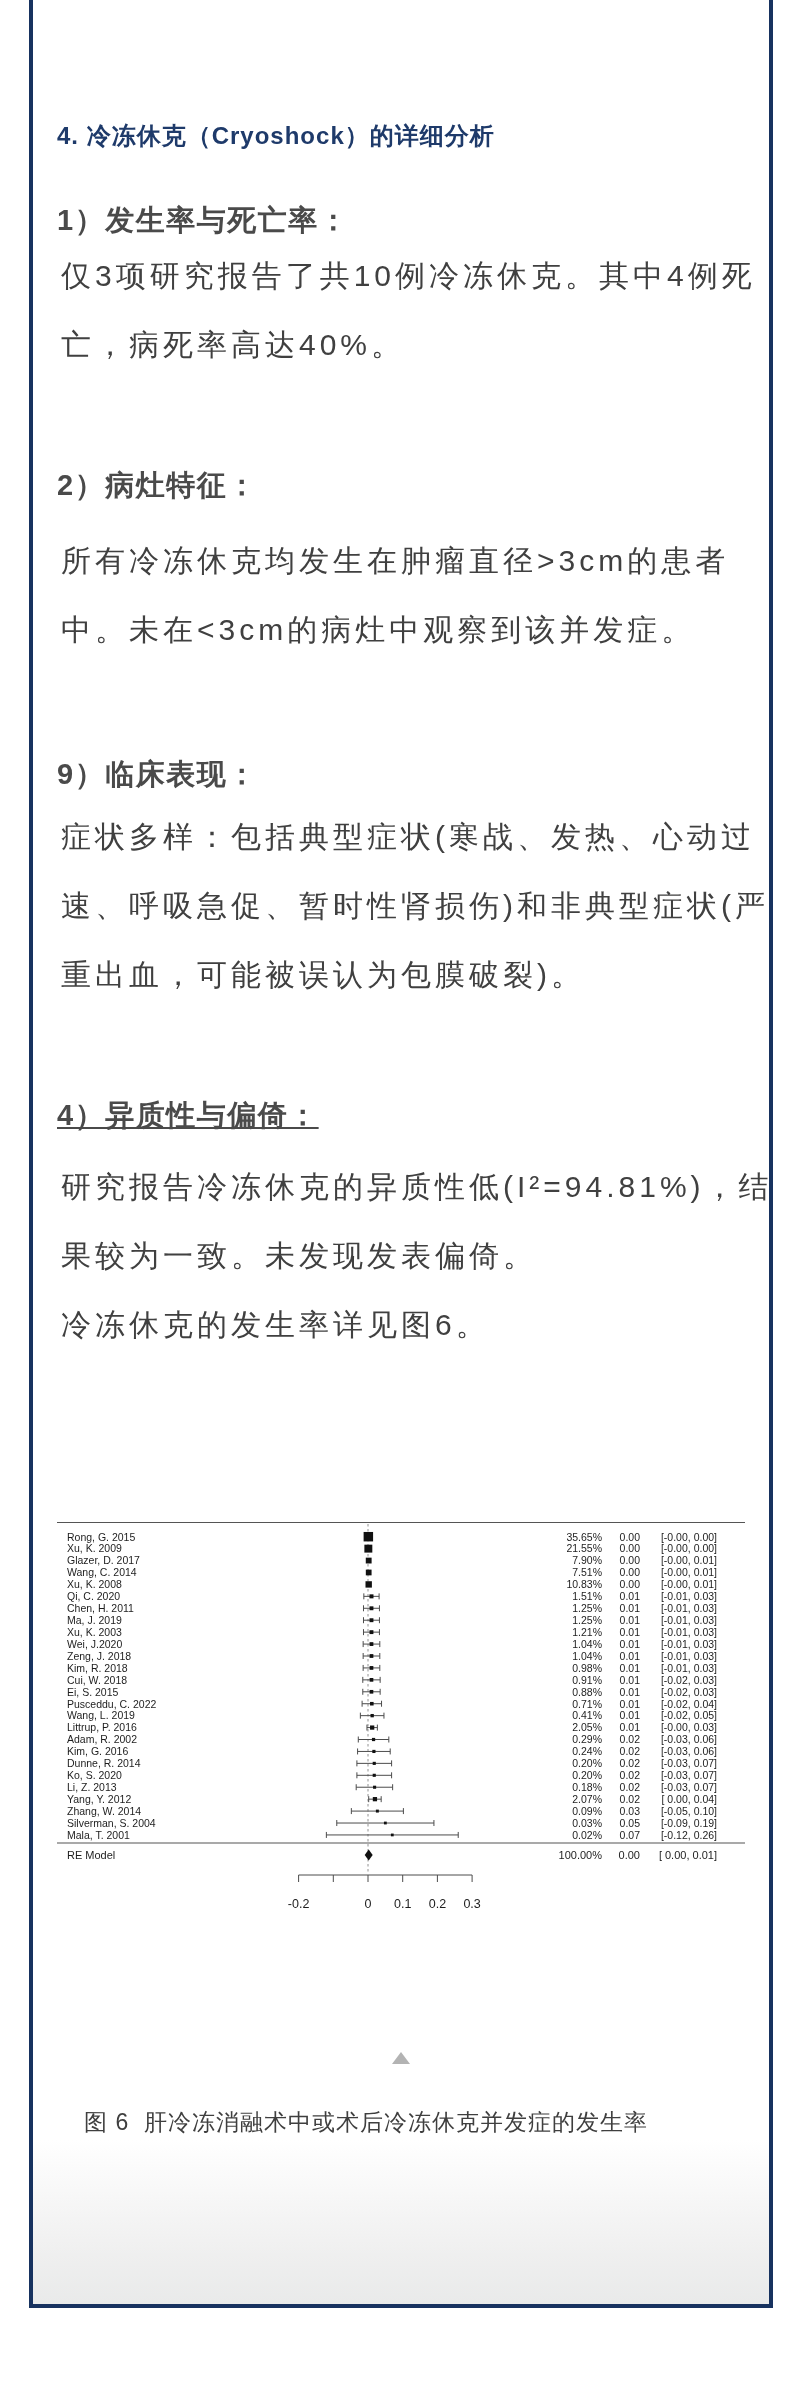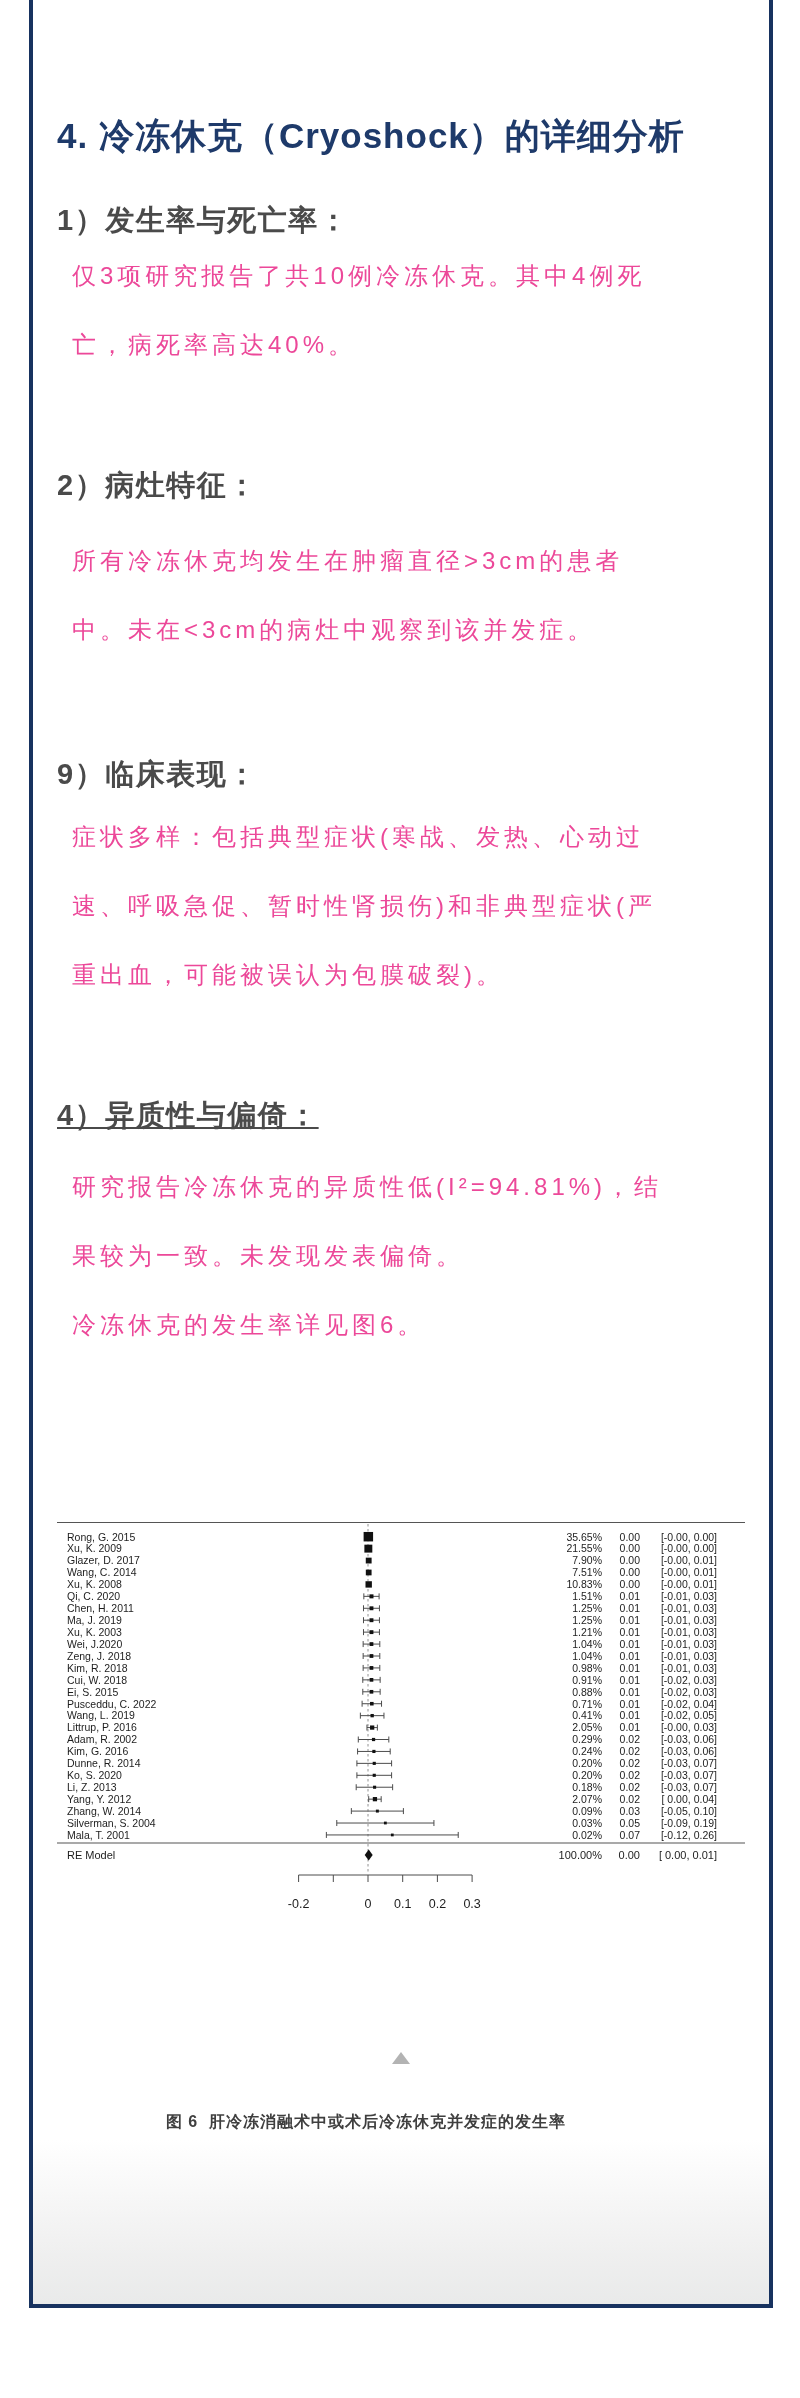--- a/index.html
+++ b/index.html
@@ -6,32 +6,32 @@
   body{
     width:800px;height:2398px;position:relative;overflow:hidden;
     background:#ffffff;
     font-family:"Liberation Sans",sans-serif;
   }
   
   .frame-line{position:absolute;background:#17325f;}
   
   .doc-title{
     position:absolute;left:57px;top:116px;width:700px;
-    font-size:35px;font-weight:700;letter-spacing:1px;line-height:40px;
+    font-size:24px;font-weight:700;letter-spacing:1px;line-height:40px;
     color:#1e3a6a;white-space:pre;
   }
   .sec-heading{
     position:absolute;left:57px;width:700px;
     font-size:29px;font-weight:700;letter-spacing:1.5px;line-height:36px;
     color:#4a4a4a;white-space:pre;
   }
   .sec-body{
-    position:absolute;left:72px;width:712px;
-    font-size:24px;font-weight:400;letter-spacing:4px;line-height:69px;
-    color:#ec4899;white-space:pre;
+    position:absolute;left:61px;width:712px;
+    font-size:30px;font-weight:400;letter-spacing:4px;line-height:69px;
+    color:#404040;white-space:pre;
   }
   #h1{top:190px;margin-top:12px;} #b1{top:241px;}
   #h2{top:467px;} #b2{top:526px;}
   #h3{top:756px;} #b3{top:802px;}
   #h4{top:1097px;text-decoration:underline;} #b4{top:1152px;}
   
   #forest{position:absolute;left:40px;top:1515px;}
   #forest text{font-family:"Liberation Sans",sans-serif;font-size:10.5px;fill:#1d1d1d;}
   #forest text.fr{text-anchor:end;}
   #forest text.ax{font-size:12.5px;text-anchor:middle;}
@@ -44,21 +44,21 @@
     position:absolute;left:33px;top:2140px;width:736px;height:164px;
     background:linear-gradient(180deg,#ffffff 0%,#efefef 70%,#e9eaea 100%);
   }
   .triangle-up{
     position:absolute;left:392px;top:2052px;width:0;height:0;
     border-left:9px solid transparent;border-right:9px solid transparent;
     border-bottom:12px solid #b3b3b3;
   }
   .fig-caption{
     position:absolute;left:0;top:2106px;width:732px;text-align:center;
-    font-size:16px;font-weight:700;letter-spacing:1px;line-height:32px;
+    font-size:23px;font-weight:400;letter-spacing:1px;line-height:32px;
     color:#3f3f3f;white-space:pre;
   }
 </style>
 </head>
 <body>
 
 <div class="frame-line" style="left:29px;top:0;width:4px;height:2308px;"></div>
 <div class="frame-line" style="left:769px;top:0;width:4px;height:2308px;"></div>
 <div class="frame-line" style="left:29px;top:2304px;width:744px;height:4px;"></div>
 

